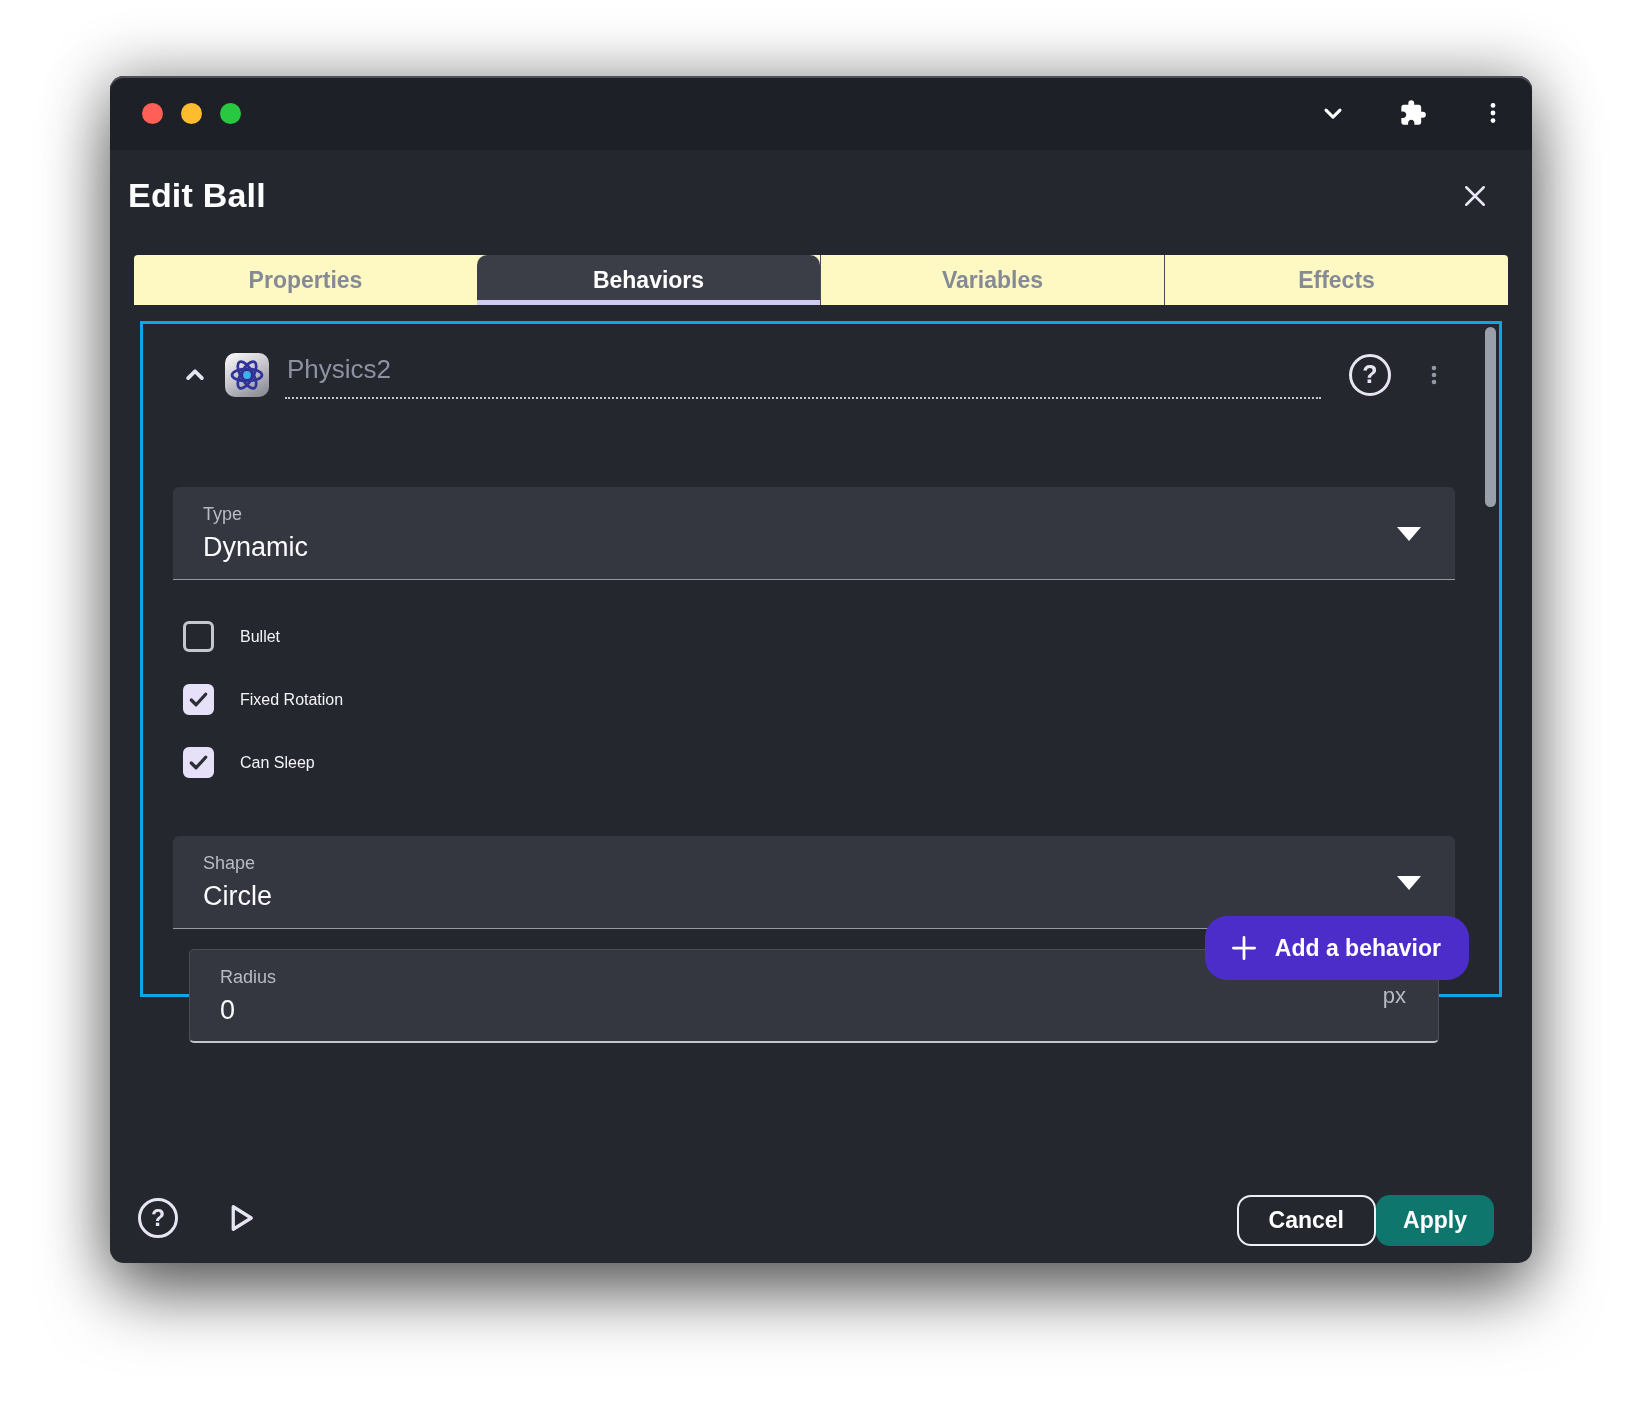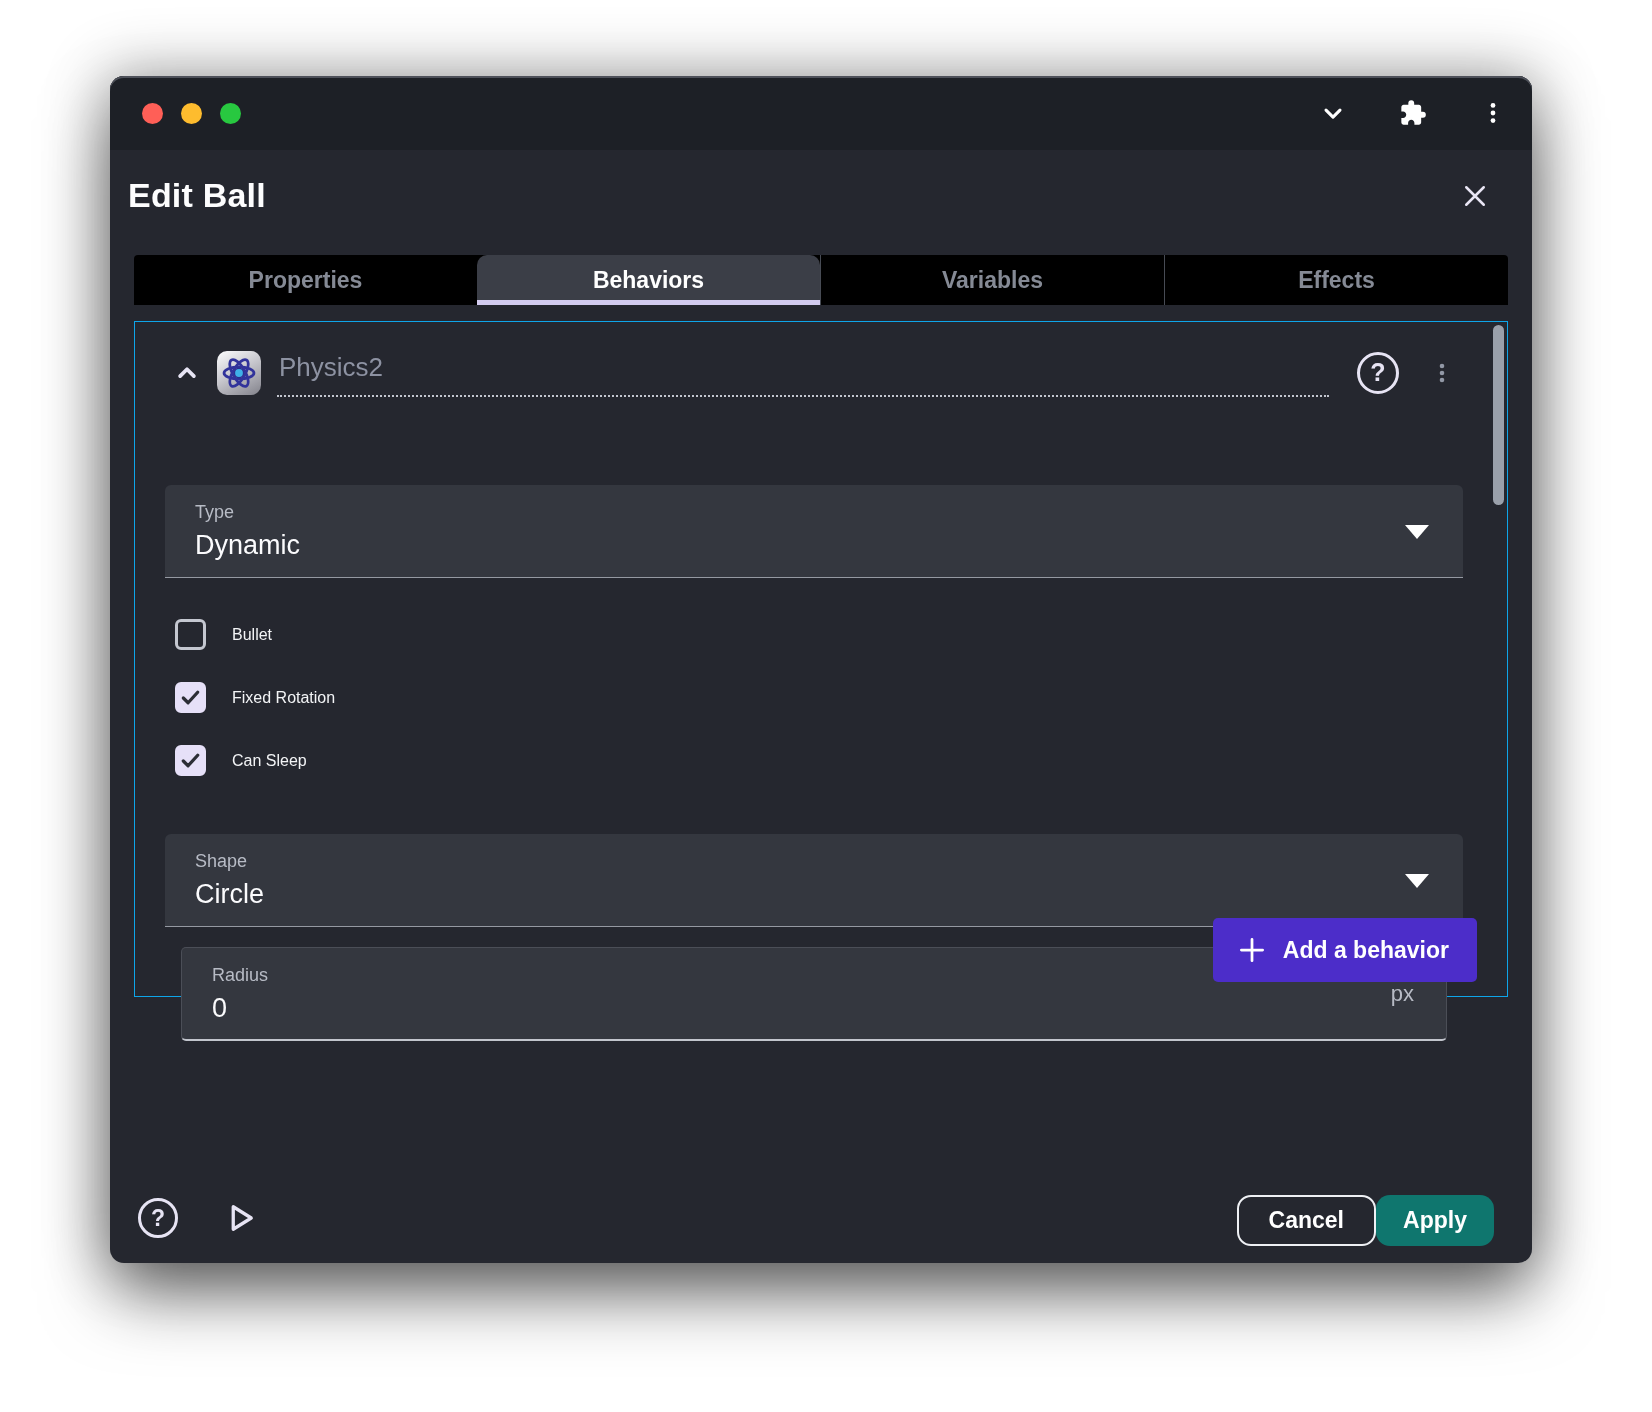--- a/index.html
+++ b/index.html
@@ -55,21 +55,21 @@
     letter-spacing: 0.2px;
   }
   .close-button { margin-left: auto; width: 34px; height: 34px; display:flex; align-items:center; justify-content:center; cursor: pointer; }
 
   
   .tabs {
     flex: none;
     margin: 40px 24px 0;
     height: 50px;
     display: flex;
-    background: #000000;
+    background: #fef9c3;
     border-radius: 4px 4px 0 0;
   }
   .tab {
     flex: 1;
     display: flex;
     align-items: center;
     justify-content: center;
     font-size: 23px;
     font-weight: bold;
     color: #858a95;
@@ -87,23 +87,23 @@
     content: "";
     position: absolute;
     left: 0; right: 0; bottom: 0;
     height: 5px;
     background: #d3cbef;
   }
 
   
   .panel {
     flex: none;
-    margin: 16px 24px 0;
+    margin: 16px 30px 0;
     height: 676px;
-    border: 1px solid #0ea5e9;
+    border: 3px solid #0ea5e9;
     position: relative;
   }
   .panel-content { padding: 26px 44px 0 30px; height: 100%; }
   .scroll-thumb {
     position: absolute;
     top: 3px; right: 3px;
     width: 11px; height: 180px;
     border-radius: 6px;
     background: #9aa0ab;
     cursor: pointer;
@@ -194,21 +194,21 @@
     transform: translateY(-50%);
     font-size: 22px;
     color: #b7bbc5;
   }
 
   .add-behavior-button {
     position: absolute;
     right: 30px; bottom: 14px;
     height: 64px;
     border: none;
-    border-radius: 5px;
+    border-radius: 22px;
     background: #4c2dc9;
     color: #ffffff;
     font-family: "Liberation Sans", sans-serif;
     font-size: 23px;
     font-weight: bold;
     display: flex; align-items: center; gap: 16px;
     padding: 0 28px 0 24px;
     cursor: pointer;
   }
 

